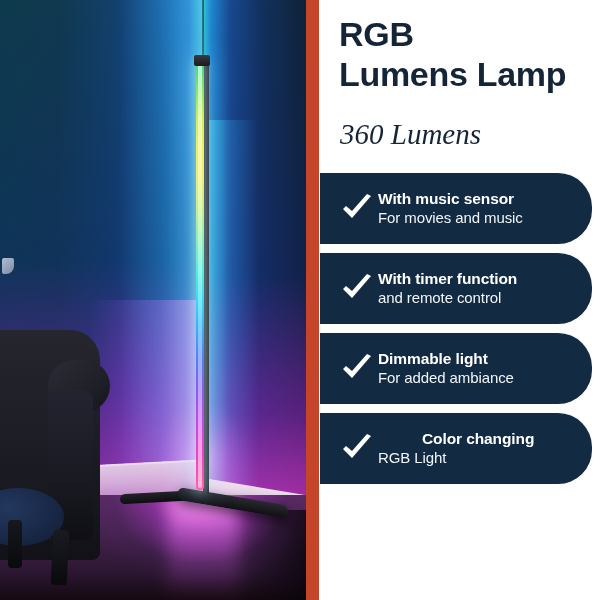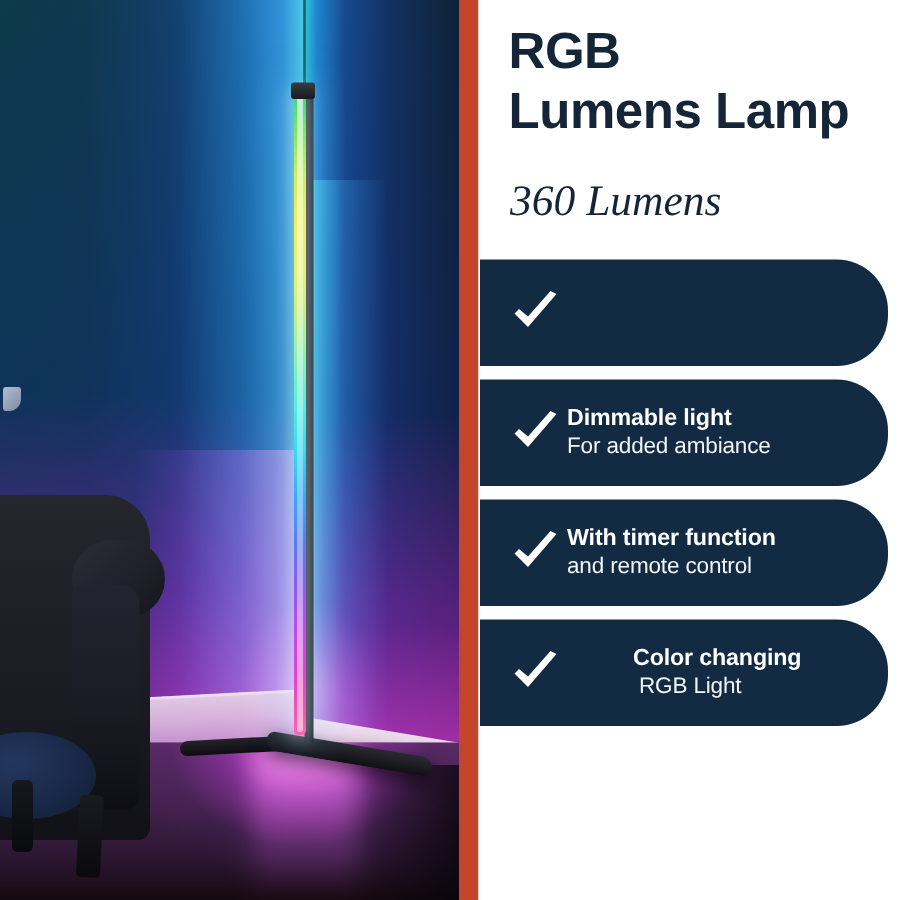--- a/index.html
+++ b/index.html
@@ -464,53 +464,57 @@
     <div class="subtitle">360 Lumens</div>
 
     <div class="features">
 
       <div class="feature">
         <span class="check">
           <svg width="34" height="32" viewBox="0 0 34 32" aria-hidden="true">
             <path d="M3 16 L12 25 L31 3 L27 1 L12 18 L6 13 Z" fill="#ffffff"></path>
           </svg>
         </span>
+        <span class="ftext">
+          <span class="ftitle" style="display: block;">With music sensor</span>
+          <span class="fsub" style="display: block;">For movies and music</span>
+        </span>
       </div>
 
       <div class="feature">
         <span class="check">
           <svg width="34" height="32" viewBox="0 0 34 32" aria-hidden="true">
             <path d="M3 16 L12 25 L31 3 L27 1 L12 18 L6 13 Z" fill="#ffffff"></path>
           </svg>
         </span>
         <span class="ftext">
-          <span class="ftitle" style="display: block;">Dimmable light</span>
-          <span class="fsub" style="display: block;">For added ambiance</span>
+          <span class="ftitle" style="display: block;">With timer function</span>
+          <span class="fsub" style="display: block;">and remote control</span>
         </span>
       </div>
 
       <div class="feature">
         <span class="check">
           <svg width="34" height="32" viewBox="0 0 34 32" aria-hidden="true">
             <path d="M3 16 L12 25 L31 3 L27 1 L12 18 L6 13 Z" fill="#ffffff"></path>
           </svg>
         </span>
         <span class="ftext">
-          <span class="ftitle" style="display: block;">With timer function</span>
-          <span class="fsub" style="display: block;">and remote control</span>
+          <span class="ftitle" style="display: block;">Dimmable light</span>
+          <span class="fsub" style="display: block;">For added ambiance</span>
         </span>
       </div>
 
       <div class="feature">
         <span class="check">
           <svg width="34" height="32" viewBox="0 0 34 32" aria-hidden="true">
             <path d="M3 16 L12 25 L31 3 L27 1 L12 18 L6 13 Z" fill="#ffffff"></path>
           </svg>
         </span>
         <span class="ftext">
           <span class="ftitle" style="display: block; margin-left: 44px;">Color changing</span>
-          <span class="fsub" style="display: block; margin-left: 48px;">RGB Light</span>
+          <span class="fsub" style="display: block;">RGB Light</span>
         </span>
       </div>
 
     </div>
   </div>
 </div>
 
 </body></html>

